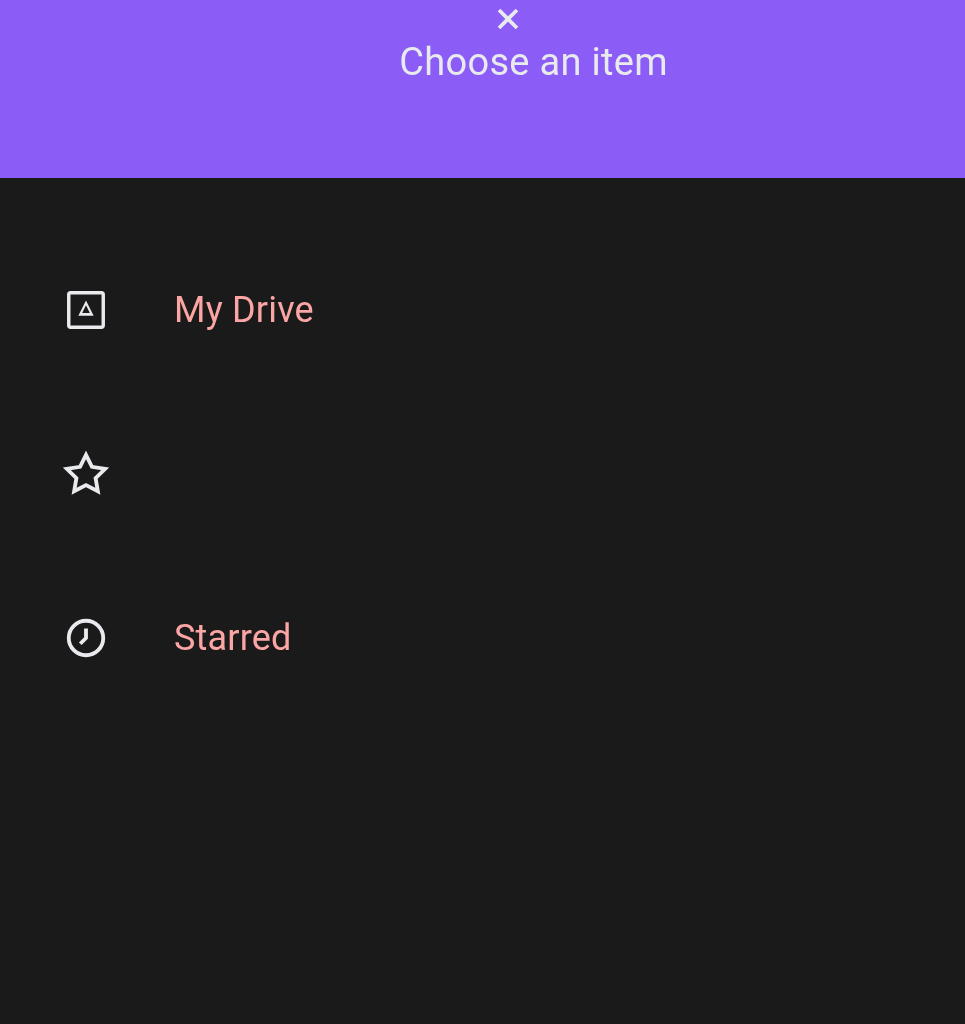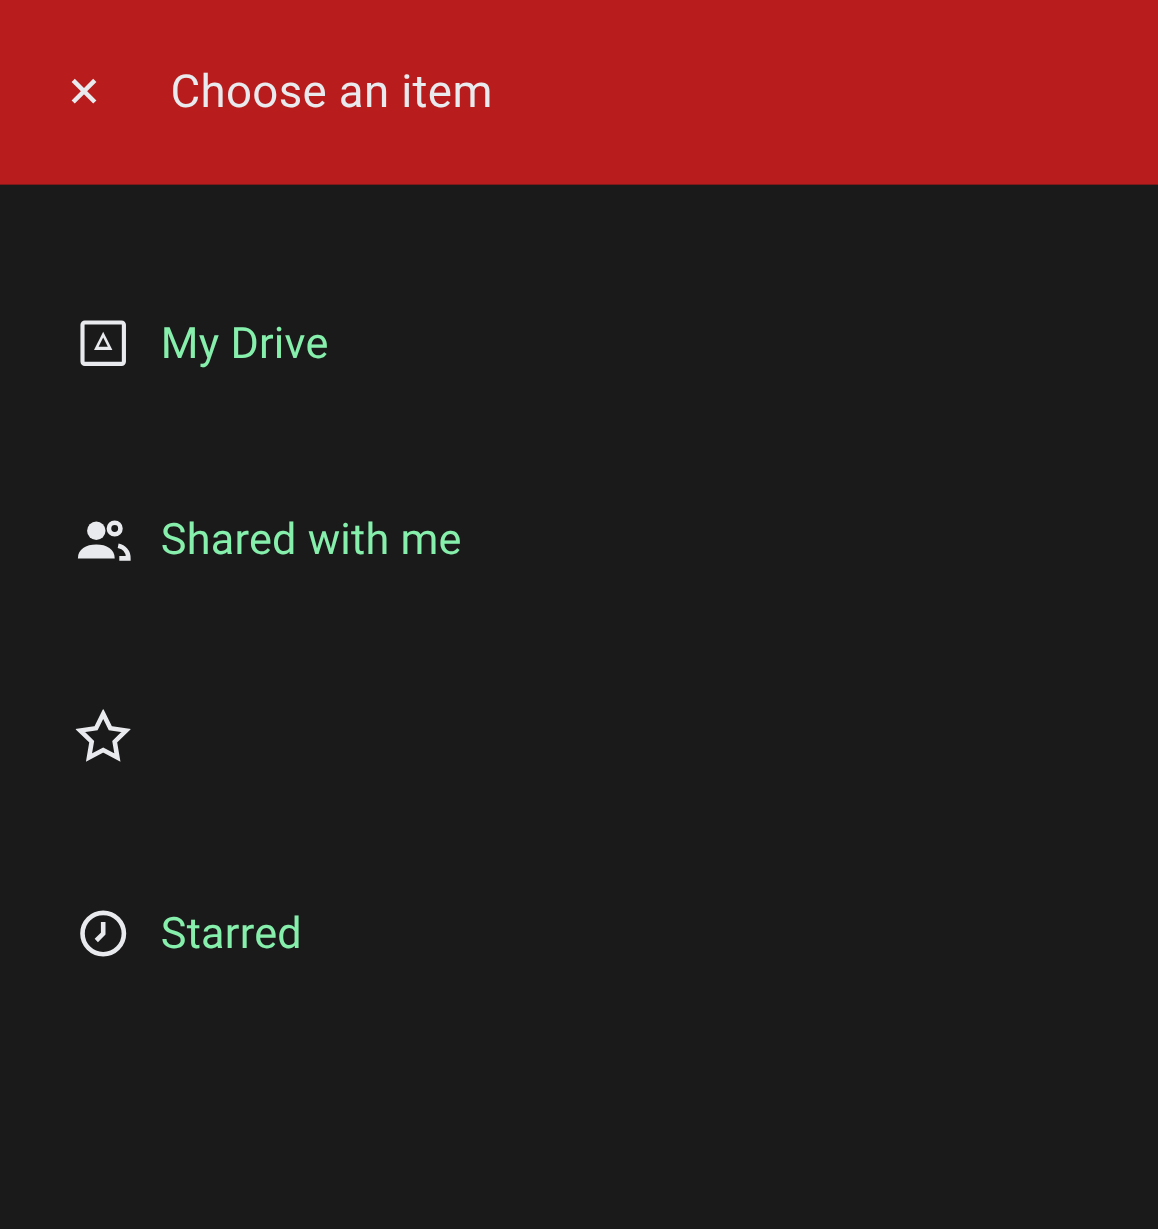--- a/index.html
+++ b/index.html
@@ -13,23 +13,24 @@
       height: 1024px;
       background-color: #1a1a1a;
       font-family: 'Google Sans', 'Roboto', Arial, sans-serif;
       color: #e8eaed;
       overflow: hidden;
     }
     
     .header {
       display: flex;
       align-items: center;
-      height: 154px;
-      background-color: #b91c1c;
+      height: 178px;
+      background-color: #8b5cf6;
       padding-left: 50px;
+      flex-direction: column;
     }
     
     .close-button {
       width: 40px;
       height: 40px;
       display: flex;
       align-items: center;
       justify-content: center;
       background: none;
       border: none;
@@ -74,22 +75,22 @@
     }
     
     .item-icon svg {
       width: 46px;
       height: 46px;
     }
     
     .item-label {
       font-size: 36px;
       font-weight: 400;
-      margin-left: 24px;
-      color: #86efac;
+      margin-left: 64px;
+      color: #fca5a5;
       letter-spacing: 0.2px;
     }
   </style>
 </head>
 <body>
 
 <div class="header">
   <button class="close-button">
     <span>
       <svg viewBox="0 0 24 24" fill="none" stroke="currentColor" stroke-width="2.5">
@@ -107,31 +108,20 @@
       <svg viewBox="0 0 24 24" fill="none" stroke="currentColor" stroke-width="1.8">
         <rect x="3" y="3" width="18" height="18" rx="1"></rect>
         <path d="M12 7 L16 15 L8 15 Z" fill="currentColor" stroke="none"></path>
         <path d="M12 9.5 L14 13.5 L10 13.5 Z" fill="#1a1a1a" stroke="none"></path>
       </svg>
     </span>
     <span class="item-label">My Drive</span>
   </div>
 
 
-  <div class="list-item">
-    <span class="item-icon">
-      <svg viewBox="0 0 24 24" fill="currentColor">
-        <circle cx="9" cy="8" r="4"></circle>
-        <path d="M1 20 C1 16 4.5 14 9 14 C13.5 14 17 16 17 20 L1 20 Z"></path>
-        <circle cx="17" cy="7" r="2.5" fill="none" stroke="currentColor" stroke-width="2"></circle>
-        <path d="M19 20 L23 20 C23 17 21 15 18.5 14.5" fill="none" stroke="currentColor" stroke-width="2"></path>
-      </svg>
-    </span>
-    <span class="item-label">Shared with me</span>
-  </div>
 
   <div class="list-item">
     <span class="item-icon">
       <svg viewBox="0 0 24 24" fill="none" stroke="currentColor" stroke-width="2">
         <path d="M12 2 L15.09 8.26 L22 9.27 L17 14.14 L18.18 21.02 L12 17.77 L5.82 21.02 L7 14.14 L2 9.27 L8.91 8.26 Z"></path>
       </svg>
     </span>
   </div>
 
   <div class="list-item">

